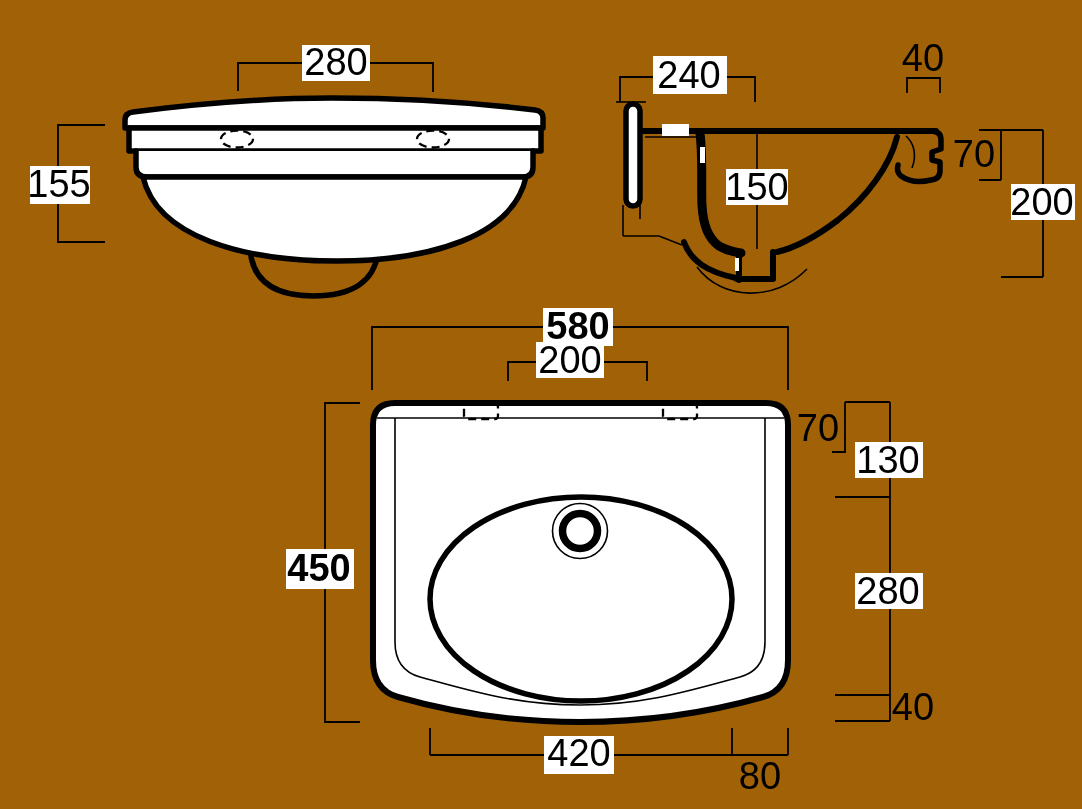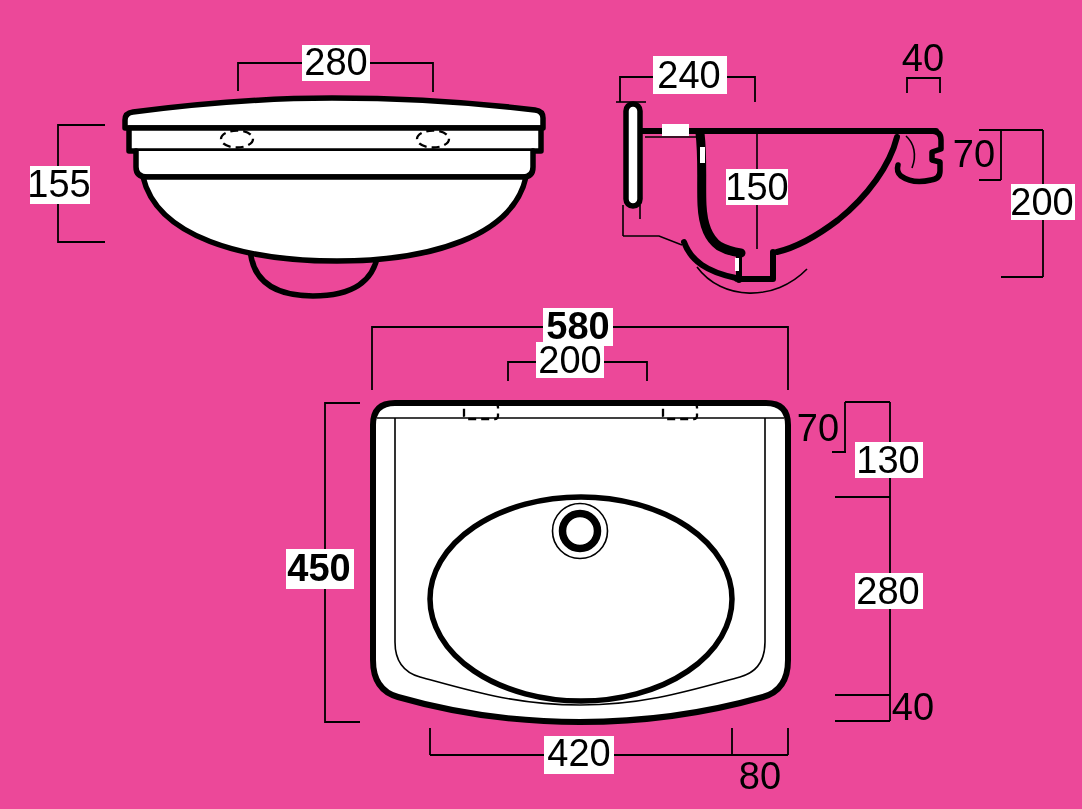--- a/index.html
+++ b/index.html
@@ -1,16 +1,16 @@
 <!DOCTYPE html>
 <html><head>
 <meta charset="utf-8">
 <style>
   html,body{margin:0;padding:0;background:#ffffff;}
-  .stage{position:relative;width:1082px;height:809px;background:#ec4899;overflow:hidden;}
+  .stage{position:relative;width:1082px;height:809px;background:#a16207;overflow:hidden;}
   svg{display:block;}
   .thick{stroke:#000;stroke-width:5.5;fill:none;stroke-linecap:round;stroke-linejoin:round;}
   .thick6{stroke:#000;stroke-width:6;fill:none;stroke-linecap:round;stroke-linejoin:round;}
   .thick8{stroke:#000;stroke-width:9;fill:none;stroke-linecap:round;stroke-linejoin:round;}
   .wfill{fill:#ffffff;}
   .nofill{fill:none;}
   .thin{stroke:#000;stroke-width:1.6;fill:none;}
   .dim{stroke:#000;stroke-width:1.8;fill:none;}
   .dash{stroke:#000;stroke-width:2.3;fill:none;stroke-dasharray:8 5;}
   .dimtext{font-family:"Liberation Sans",sans-serif;font-size:38px;fill:#000;text-anchor:middle;}

